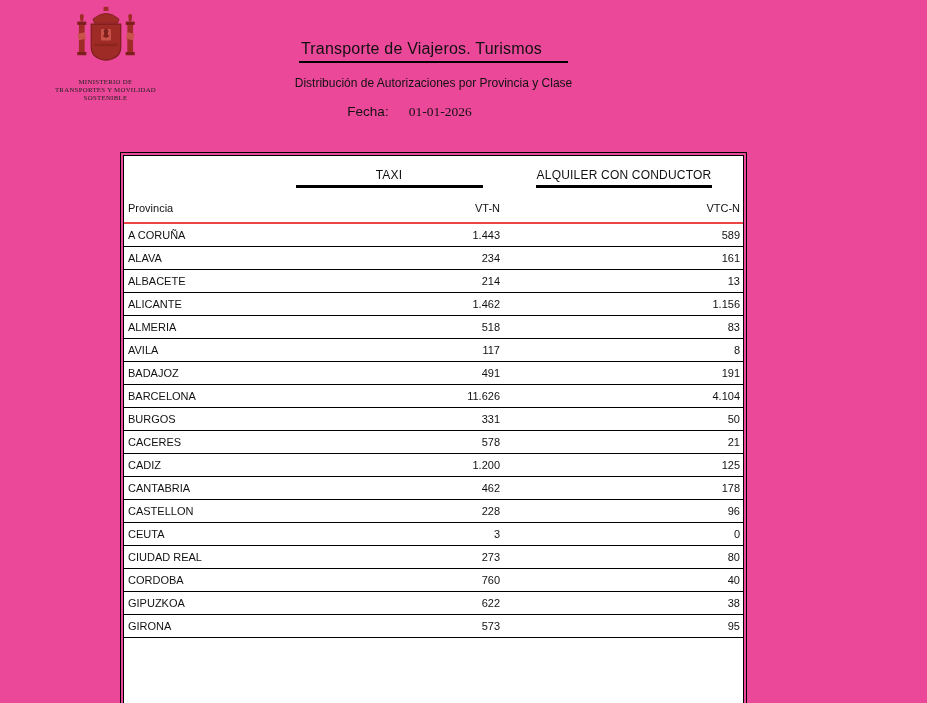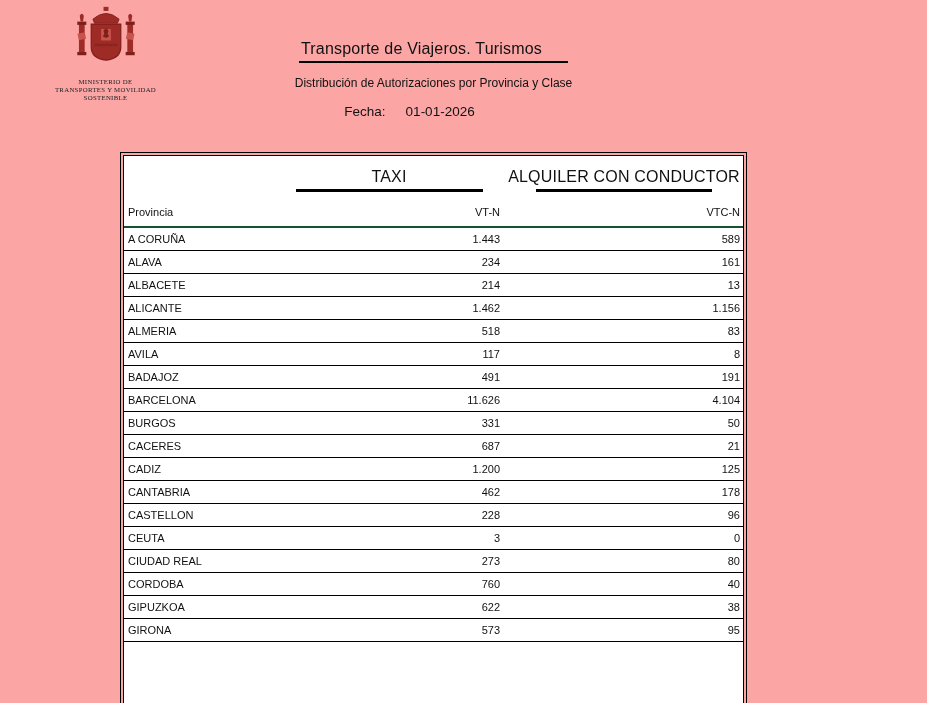--- a/index.html
+++ b/index.html
@@ -1,21 +1,21 @@
 <!DOCTYPE html>
 <html><head>
 <meta charset="utf-8">
 <style>
   * { margin: 0; padding: 0; box-sizing: border-box; }
   html, body { background: #ffffff; }
   .page {
     position: relative;
     width: 927px;
     height: 703px;
-    background: #fca5a5;
+    background: #ec4899;
     overflow: hidden;
     font-family: "Liberation Sans", sans-serif;
     color: #1a1a1a;
   }
 
   
   .ministry-block {
     position: absolute;
     left: 28px;
     top: 6px;
@@ -54,21 +54,21 @@
     margin-top: 13px;
     font-size: 12px;
     color: #111111;
   }
   .doc-date {
     margin-top: 14px;
     font-size: 13.5px;
     color: #111111;
     transform: translateX(-24px);
   }
-  .doc-date .date-value { margin-left: 20px; }
+  .doc-date .date-value { margin-left: 20px; font-family: Liberation Serif, serif; }
 
   
   .table-frame {
     position: absolute;
     left: 120px;
     top: 152px;
     width: 627px;
     height: 560px;              
     border: 1px solid #000000;
   }
@@ -88,35 +88,35 @@
     color: #111111;
   }
   col.c-prov { width: 150px; }
   col.c-vtn  { width: 230px; }
   col.c-vtcn { width: 240px; }
 
   thead .group-row td { padding-top: 12px; vertical-align: bottom; }
   .group-cell { text-align: center; }
   .group-label {
     display: block;
-    font-size: 16px;
+    font-size: 12px;
     letter-spacing: 0.2px;
     padding-bottom: 3px;
   }
   .group-rule {
     height: 3px;
     background: #000000;
     margin: 0 auto;
   }
   .rule-taxi { width: 187px; }
   .rule-vtc  { width: 176px; }
 
   thead .colhead-row td {
     padding: 14px 4px 8px 4px;
-    border-bottom: 2px solid #14532d;
+    border-bottom: 2px solid #ef4444;
     font-size: 11px;
   }
   td.prov { text-align: left; padding-left: 4px; }
   td.num  { text-align: right; }
 
   tbody td {
     height: 23px;
     border-bottom: 1px solid #000000;
     padding: 2px 4px;
     font-size: 11px;
@@ -234,21 +234,21 @@
               <td class="num">11.626</td>
               <td class="num">4.104</td>
             </tr>
             <tr>
               <td class="prov">BURGOS</td>
               <td class="num">331</td>
               <td class="num">50</td>
             </tr>
             <tr>
               <td class="prov">CACERES</td>
-              <td class="num">687</td>
+              <td class="num">578</td>
               <td class="num">21</td>
             </tr>
             <tr>
               <td class="prov">CADIZ</td>
               <td class="num">1.200</td>
               <td class="num">125</td>
             </tr>
             <tr>
               <td class="prov">CANTABRIA</td>
               <td class="num">462</td>

